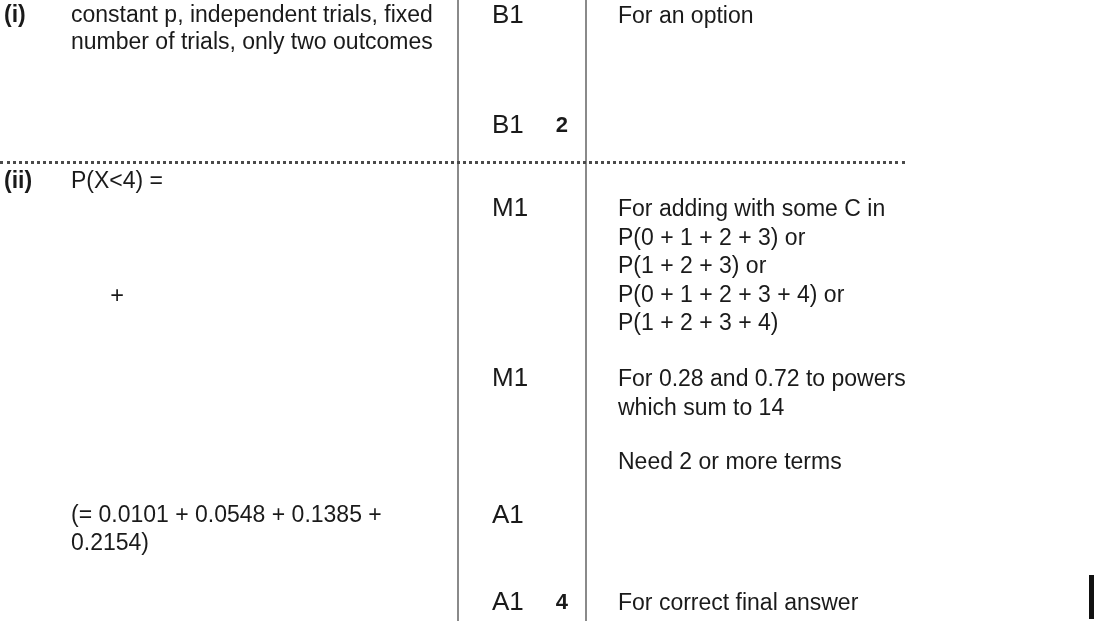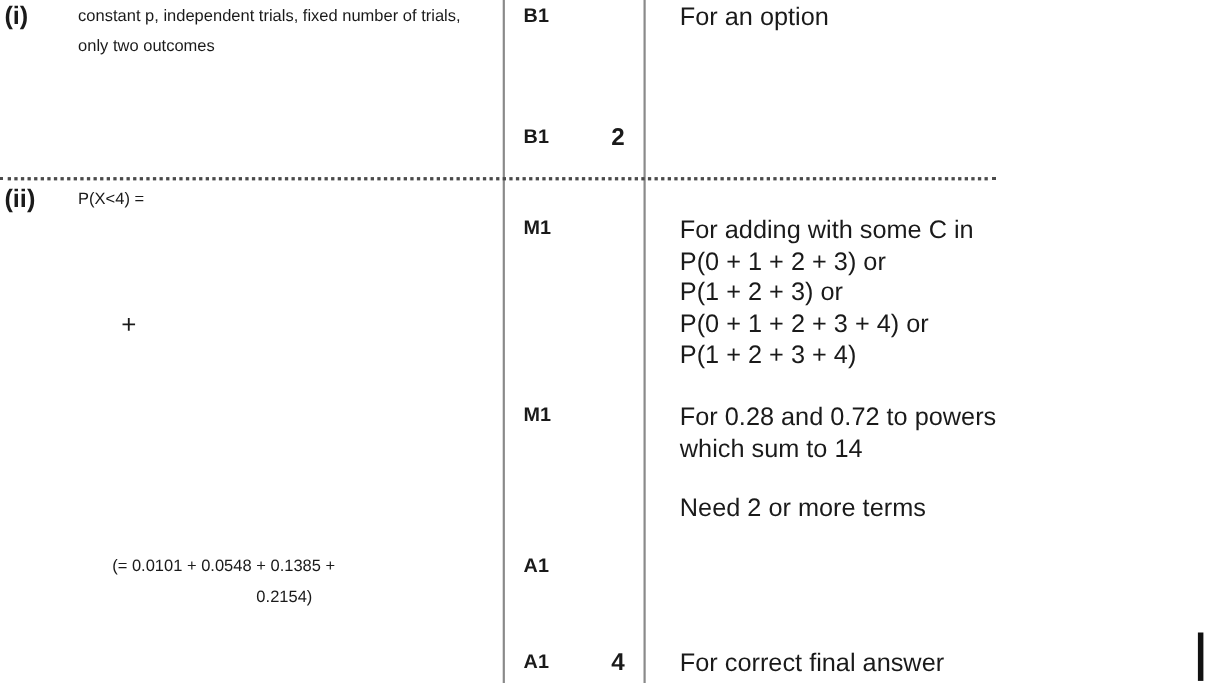--- a/index.html
+++ b/index.html
@@ -54,32 +54,32 @@
   .blk {
     position: absolute;
     white-space: pre-wrap;
   }
   .part-label {
     font-weight: bold;
     font-size: 23px;
     line-height: 27px;
   }
   .work {
-    font-size: 15px;
+    font-size: 23px;
     line-height: 27px;
   }
   .work.math {
     font-size: 23.5px;
     line-height: 29px;
   }
   .mark-code {
-    font-weight: bold;
-    font-size: 18px;
+    font-weight: normal;
+    font-size: 26px;
     line-height: 27px;
-    left: 476px;
+    left: 492px;
   }
   .mark-total {
     font-weight: bold;
     font-size: 22px;
     line-height: 27px;
     width: 62px;
     text-align: right;
     left: 506px;
   }
   .comment {
@@ -92,22 +92,22 @@
   sup { font-size: 0.62em; vertical-align: super; line-height: 0; }
   sub { font-size: 0.62em; vertical-align: sub; line-height: 0; }
   .times { font-size: 0.92em; }
 
   
   #lbl-i      { left: 4px;  top: 1px; }
   #work-i     { left: 71px; top: 1px; width: 372px; }
   #lbl-ii     { left: 4px;  top: 167px; }
   #work-ii-h  { left: 71px; top: 167px; }
   #work-ii-m  { left: 71px; top: 194px; }
-  #work-calc  { left: 71px; top: 501px; width: 375px; text-align: left; margin-left: 31px; }
-  #work-calc2 { left: 71px; top: 529px; width: 375px; text-align: center; }
+  #work-calc  { left: 71px; top: 501px; width: 375px; text-align: left; }
+  #work-calc2 { left: 71px; top: 529px; width: 375px; text-align: left; }
   #work-ans   { left: 71px; top: 588px; width: 237px; text-align: right; }
 
   
   #mc-b1a { top: 1px; }
   #mc-b1b { top: 111px; }
   #mt-b1b { top: 111px; }
   #mc-m1a { top: 194px; }
   #mc-m1b { top: 364px; }
   #mc-a1a { top: 501px; }
   #mc-a1b { top: 588px; }

